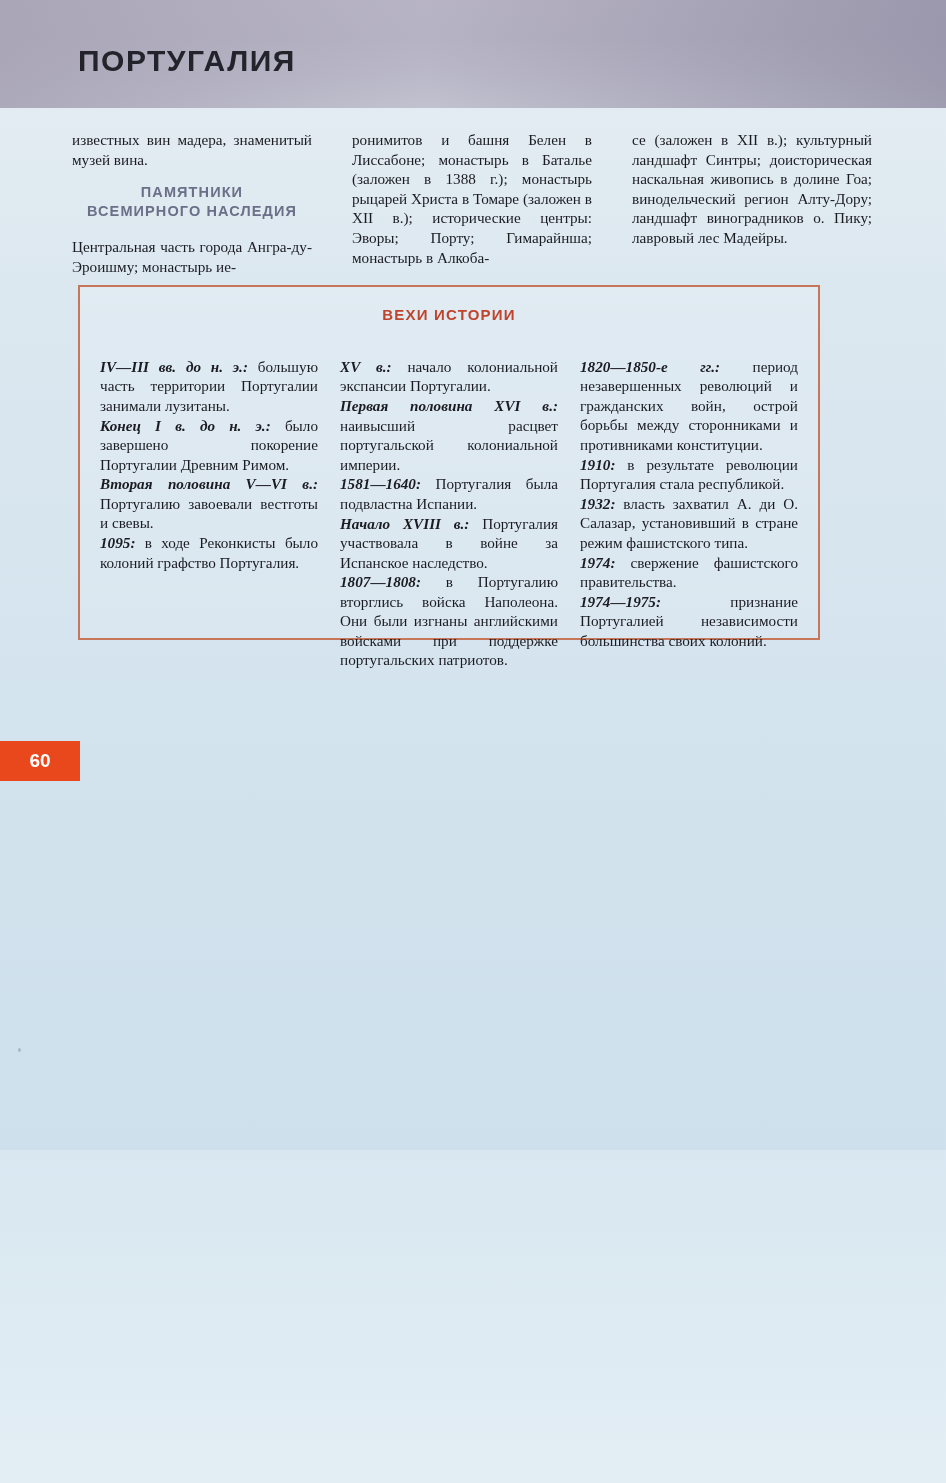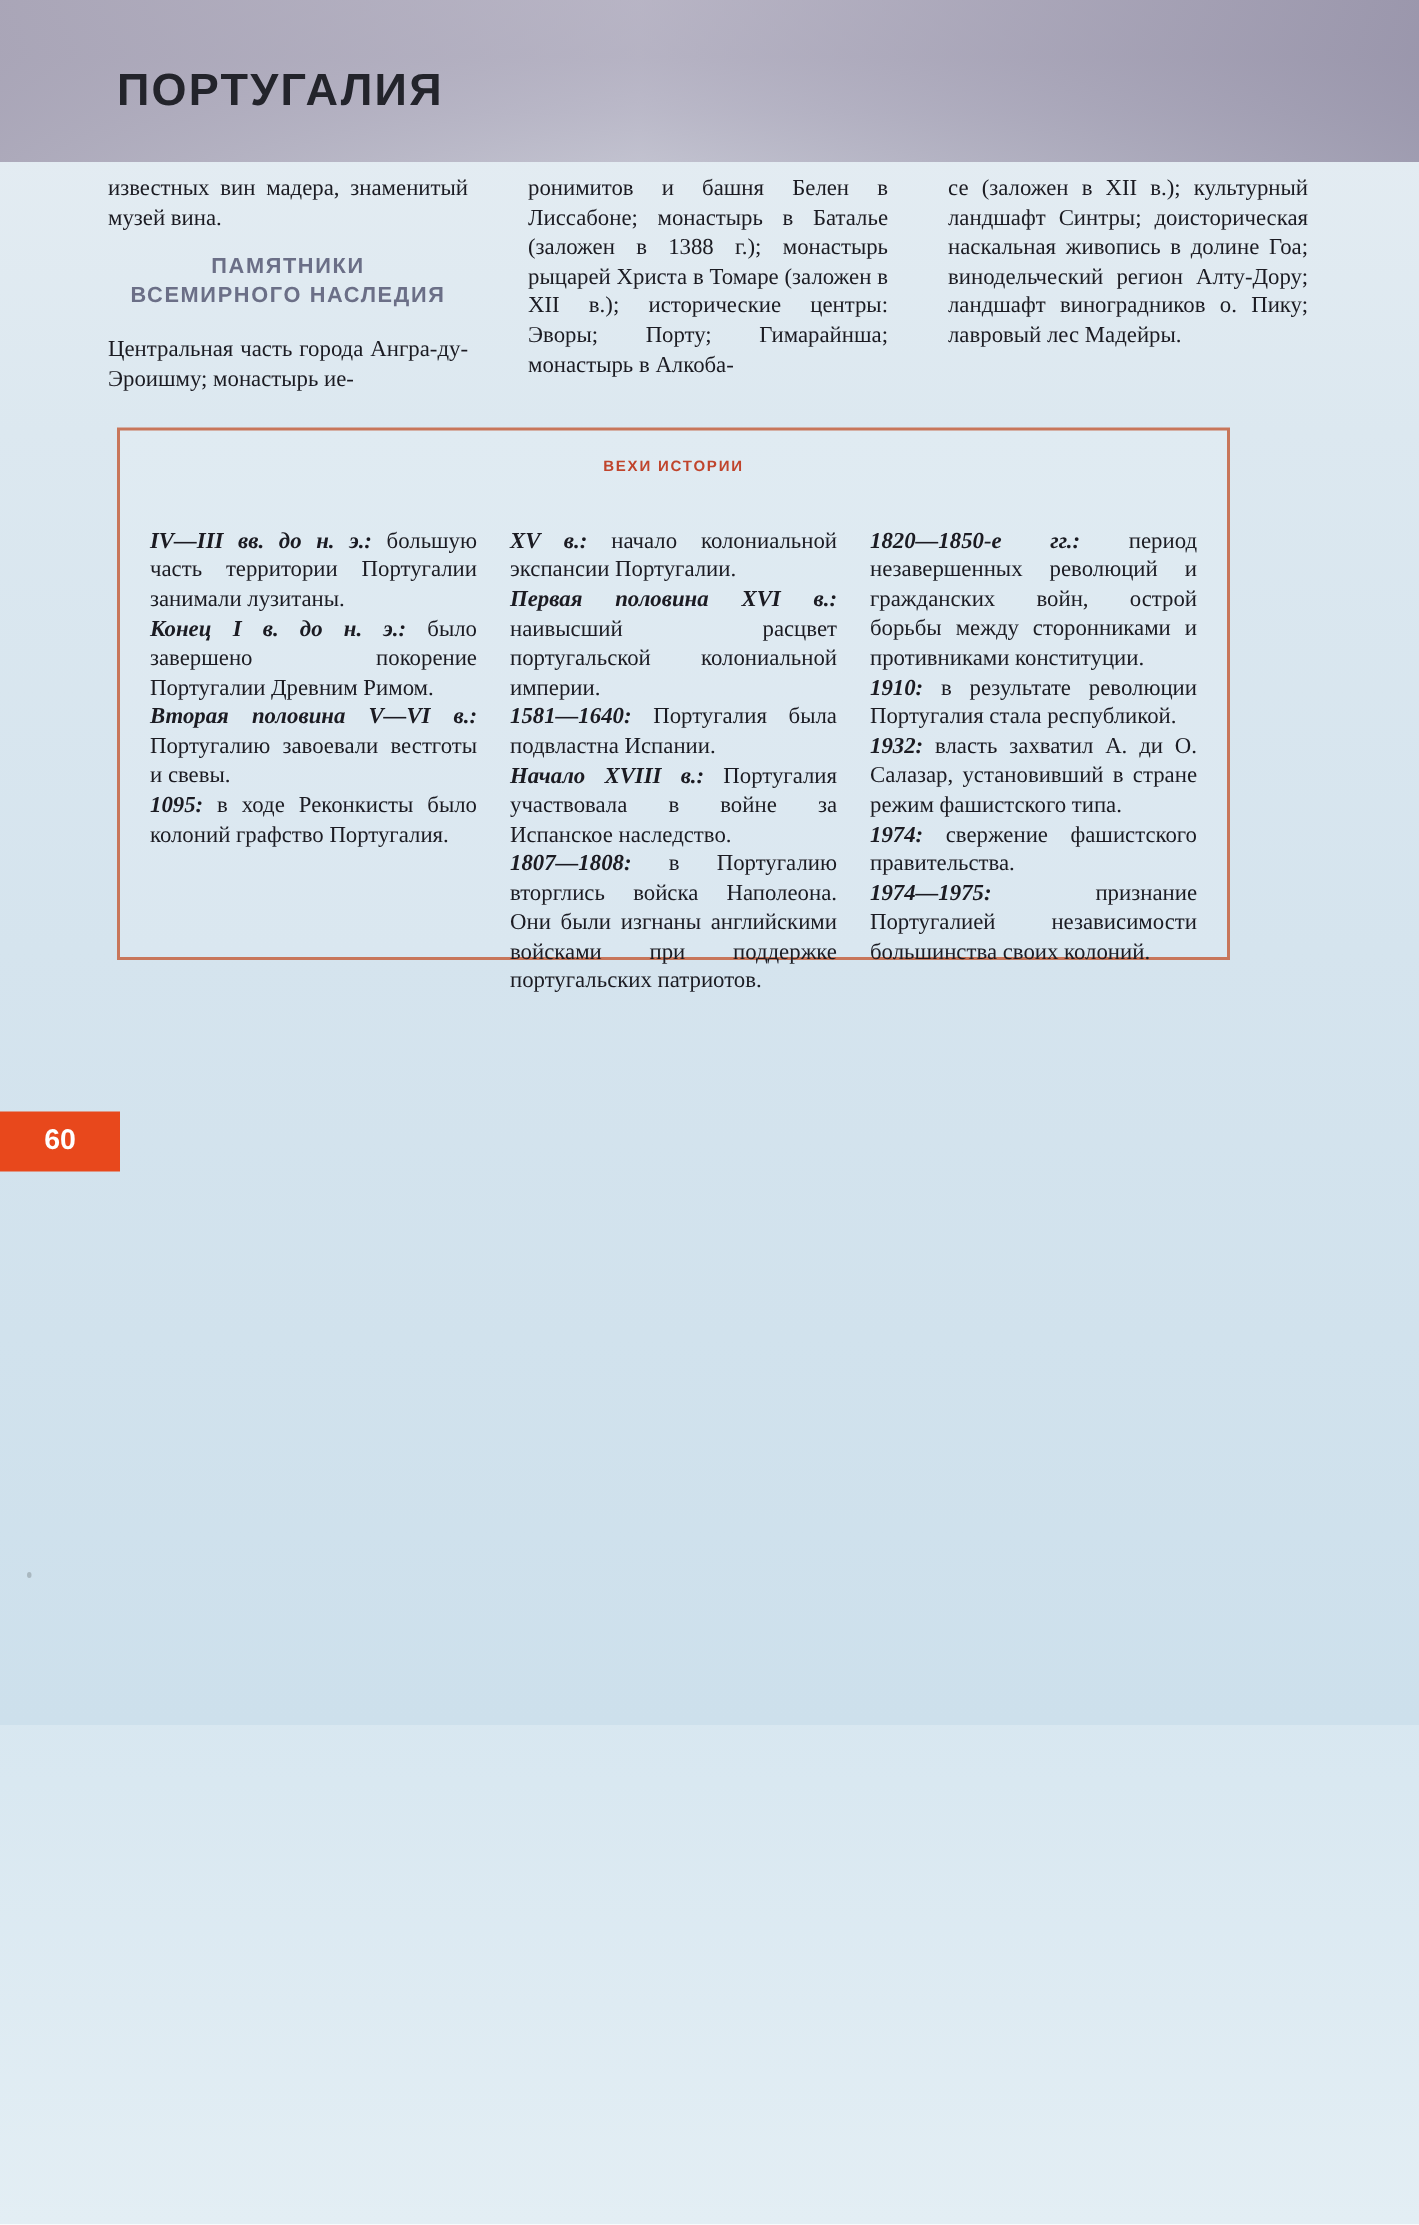--- a/index.html
+++ b/index.html
@@ -45,21 +45,21 @@
     font-size: 30px;
     letter-spacing: 1.5px;
     color: #23242b;
     z-index: 3;
   }
 
   
   .top-cols {
     position: absolute;
     left: 72px;
-    top: 116px;
+    top: 130px;
     width: 800px;
     display: flex;
     gap: 40px;
   }
   .top-col {
     width: 250px;
     font-size: 15.2px;
     line-height: 19.6px;
     color: #1b1b22;
     text-align: justify;
@@ -84,21 +84,21 @@
     top: 285px;
     width: 742px;
     height: 355px;
     border: 2px solid #c8765a;
     background: rgba(255,255,255,0.13);
     box-sizing: border-box;
   }
   .history-title {
     font-family: "Liberation Sans", sans-serif;
     font-weight: bold;
-    font-size: 10px;
+    font-size: 15px;
     letter-spacing: 1.2px;
     color: #c0442c;
     text-align: center;
     margin-top: 19px;
   }
   .history-cols {
     display: flex;
     gap: 22px;
     padding: 18px 20px 0 20px;
     box-sizing: border-box;

